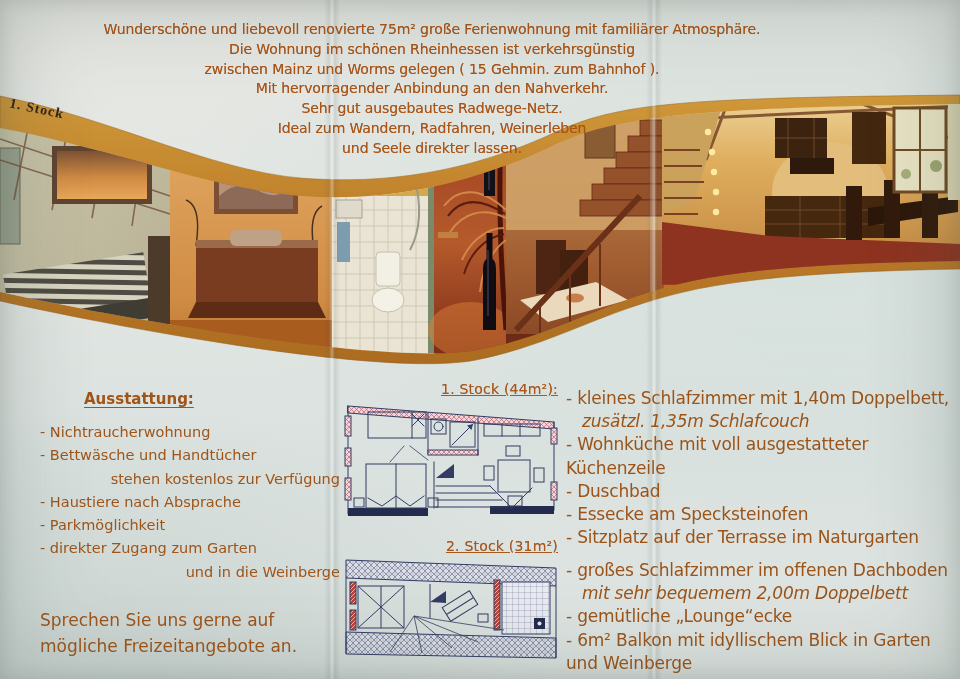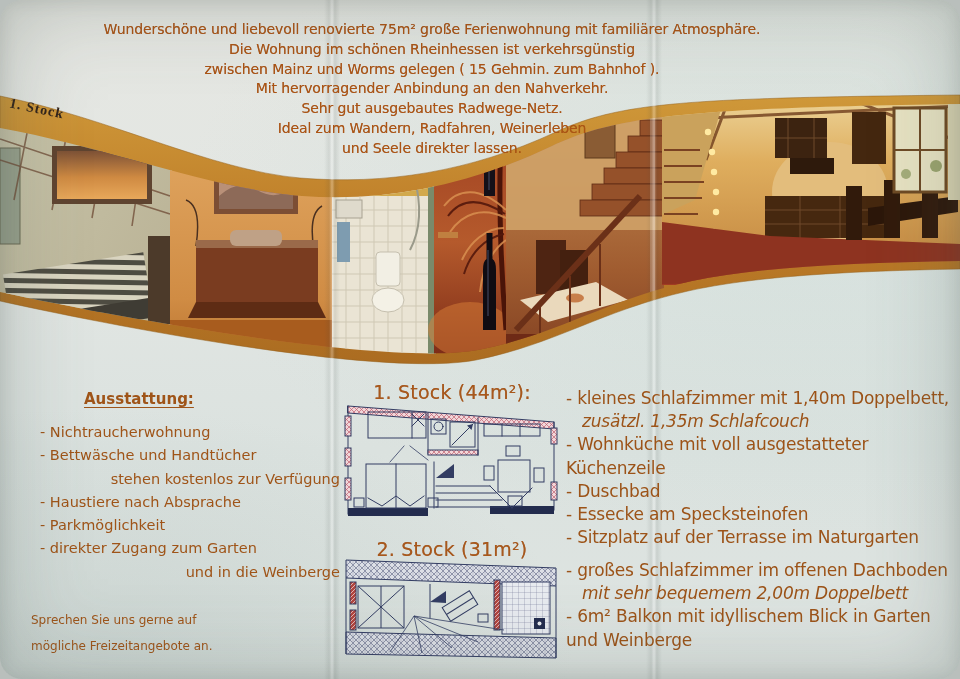--- a/index.html
+++ b/index.html
@@ -3,37 +3,36 @@
 <meta charset="utf-8">
 <style>
   html,body{margin:0;padding:0;background:#b9bfbc;}
   .page{
     position:relative;width:960px;height:679px;overflow:hidden;
     font-family:"DejaVu Sans","Liberation Sans",sans-serif;
     background:
       radial-gradient(120% 90% at 85% 30%, rgba(190,215,210,.35) 0%, rgba(190,215,210,0) 55%),
       radial-gradient(100% 70% at 10% 95%, rgba(150,170,165,.25) 0%, rgba(150,170,165,0) 50%),
       linear-gradient(180deg,#e6e7e2 0%,#e2e6e3 38%,#dbe2df 66%,#dee4e1 100%);
-    border-radius: 22px;
   }
   .page::after{
     content:"";position:absolute;inset:0;pointer-events:none;
     box-shadow:inset 0 0 90px rgba(70,85,80,.30), inset 0 0 18px rgba(70,85,80,.18);
   }
   .crease{position:absolute;top:0;bottom:0;width:16px;pointer-events:none;
     background:linear-gradient(90deg, rgba(60,70,65,0) 0%, rgba(60,70,65,.10) 32%, rgba(255,255,255,.30) 50%, rgba(60,70,65,.12) 68%, rgba(60,70,65,0) 100%);}
   .band-svg{position:absolute;left:0;top:0;}
   .txt{position:absolute;color:#a8581c;}
   .intro{left:60px;top:20px;width:744px;text-align:center;font-size:14px;line-height:19.8px;letter-spacing:-.1px;color:#ac5414;text-shadow:0 0 .4px rgba(140,60,10,.6);}
   .stock-corner{left:9px;top:101px;transform:rotate(12deg);font-family:"Liberation Serif","DejaVu Serif",serif;font-weight:bold;font-size:14px;color:#33241a;letter-spacing:1px;}
   .feat-head{left:84px;top:390px;font-size:15px;font-weight:bold;color:#9f5418;text-decoration:underline;text-underline-offset:3px;}
   .feat-list{left:40px;top:421px;width:300px;font-size:14.5px;line-height:23.3px;color:#9f5418;}
   .feat-list .cont{padding-left:14px;text-align:right;}
-  .note{left:31px;top:607px;font-size:12px;line-height:26px;color:#9f5418;}
-  .plan-title{width:212px;text-align:center;font-size:19px;color:#a8581c;letter-spacing:.2px;text-shadow:0 0 .4px rgba(140,60,10,.6);}
+  .note{left:40px;top:607px;font-size:17px;line-height:26px;color:#9f5418;}
+  .plan-title{width:212px;text-align:right;font-size:14px;color:#a8581c;letter-spacing:.2px;text-shadow:0 0 .4px rgba(140,60,10,.6);text-decoration:underline;}
   .plan{position:absolute;}
   .detail-list{left:566px;width:392px;font-size:17px;line-height:23.2px;letter-spacing:-.2px;color:#9c5318;}
   .detail-list .cont{padding-left:16px;font-style:italic;}
 </style>
 </head>
 <body>
 
 <div class="page">
 
   <svg class="band-svg" width="960" height="679" viewBox="0 0 960 679">
@@ -352,16 +351,17 @@
     <div class="cont">zusätzl. 1,35m Schlafcouch</div>
     <div>- Wohnküche mit voll ausgestatteter Küchenzeile</div>
     <div>- Duschbad</div>
     <div>- Essecke am Specksteinofen</div>
     <div>- Sitzplatz auf der Terrasse im Naturgarten</div>
   </div>
 
   <div class="txt detail-list" style="top:559px">
     <div>- großes Schlafzimmer im offenen Dachboden</div>
     <div class="cont">mit sehr bequemem 2,00m Doppelbett</div>
+    <div>- gemütliche „Lounge“ecke</div>
     <div>- 6m² Balkon mit idyllischem Blick in Garten und Weinberge</div>
   </div>
 
 </div>
 
 </body></html>

